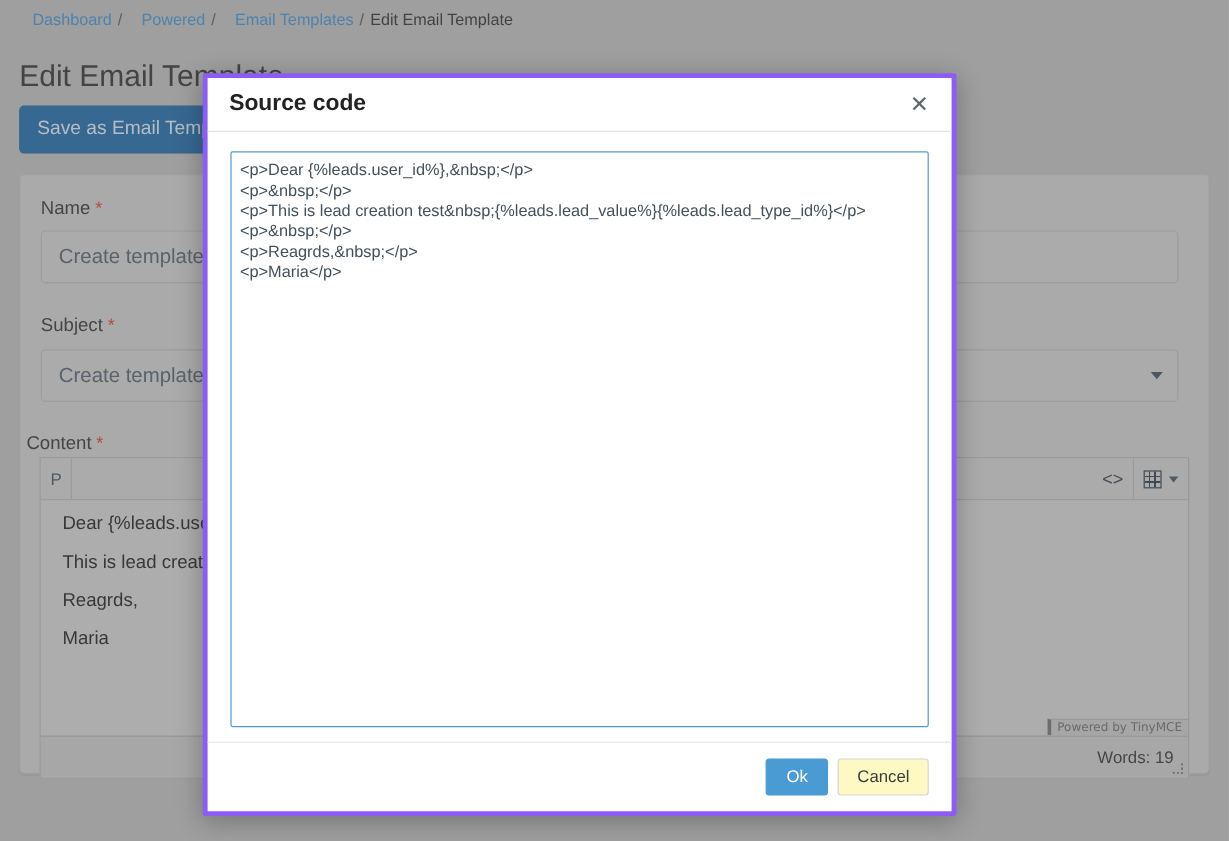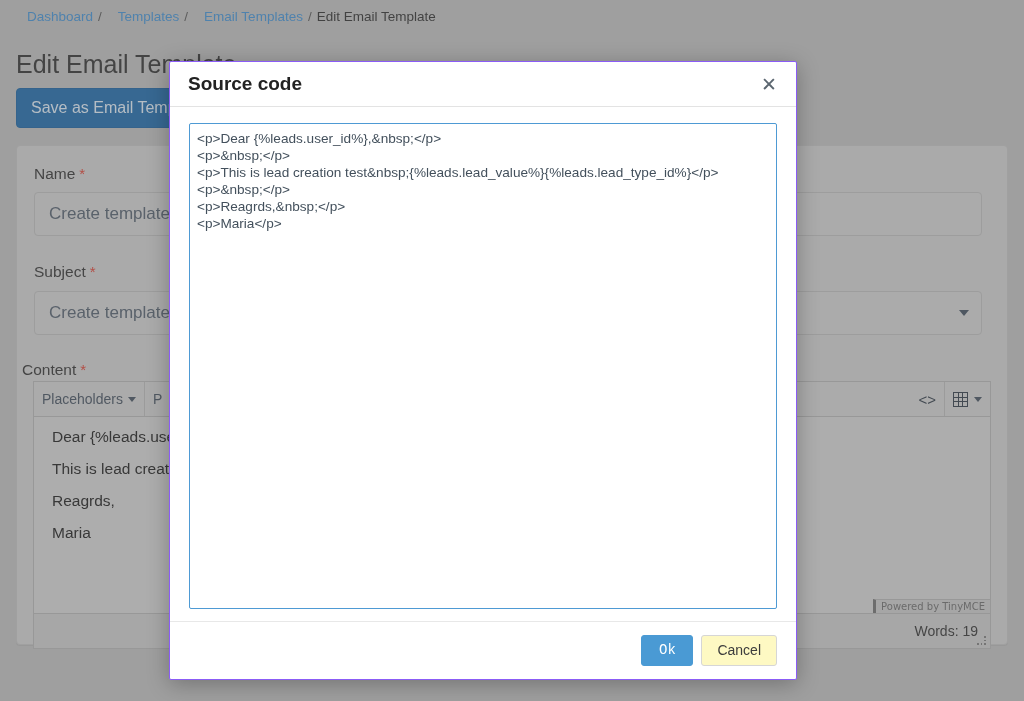--- a/index.html
+++ b/index.html
@@ -262,21 +262,21 @@
     background: rgba(90,90,90,0.22);
   }
 
   .modal {
     position: absolute;
     left: 169px;
     top: 61px;
     width: 628px;
     height: 619px;
     background: #ffffff;
-    border: 1px solid #8b5cf6;
+    border: 4px solid #8b5cf6;
     border-radius: 2px;
     box-shadow: 0 4px 22px rgba(0,0,0,.28);
     display: flex;
     flex-direction: column;
   }
 
   .modal-header {
     position: relative;
     height: 45px;
     flex: 0 0 45px;
@@ -346,35 +346,34 @@
     font-size: 14px;
     border-radius: 3px;
     cursor: pointer;
     line-height: 29px;
     text-align: center;
   }
   .btn-primary {
     background: #4a9ad4;
     border: 1px solid #4a9ad4;
     color: #ffffff;
-    font-family: Liberation Mono, monospace;
   }
   .btn-default {
     background: #fef9c3;
     border: 1px solid #d6d6d6;
     color: #3c3c3c;
   }
 </style>
 </head>
 <body>
 
 <div id="page-root">
 
   <div class="breadcrumb-bar">
-    <a class="crumb-link" href="#">Dashboard</a><span class="crumb-sep">/</span><a class="crumb-link" href="#">Templates</a><span class="crumb-sep">/</span><a class="crumb-link" href="#">Email Templates</a><span class="crumb-sep">/</span><span class="crumb-current">Edit Email Template</span>
+    <a class="crumb-link" href="#">Dashboard</a><span class="crumb-sep">/</span><a class="crumb-link" href="#">Powered</a><span class="crumb-sep">/</span><a class="crumb-link" href="#">Email Templates</a><span class="crumb-sep">/</span><span class="crumb-current">Edit Email Template</span>
   </div>
 
   <h1 class="page-title">Edit Email Template</h1>
 
   <button class="save-btn">Save as Email Template</button>
 
   <div class="panel">
 
     <div class="field-label" style="left:17px; top:19px;">
       <span>Name</span><span class="req-star">*</span>
@@ -391,26 +390,20 @@
       <span class="select-caret"></span>
     </div>
 
     <div class="field-label" style="left:5px; top:215px;">
       <span>Content</span><span class="req-star">*</span>
     </div>
   </div>
 
   <div class="editor">
     <div class="editor-toolbar">
-      <div class="tb-group">
-        <span class="tb-btn">
-          <span>Placeholders</span>
-          <span class="tb-caret"></span>
-        </span>
-      </div>
       <div class="tb-group">
         <span class="tb-btn">P</span>
       </div>
       <div class="tb-spacer"></div>
       <div class="tb-group">
         <span class="tb-icon">&lt;&gt;</span>
       </div>
       <div class="tb-group" style="border-right:none;">
         <span class="tb-grid-icon"></span>
         <span class="tb-caret"></span>

